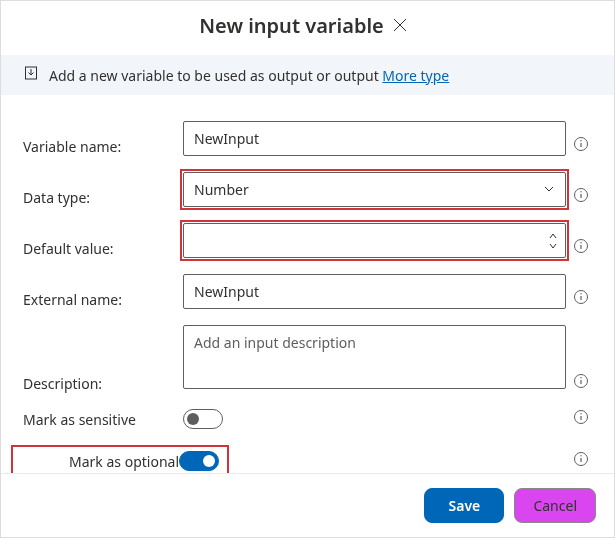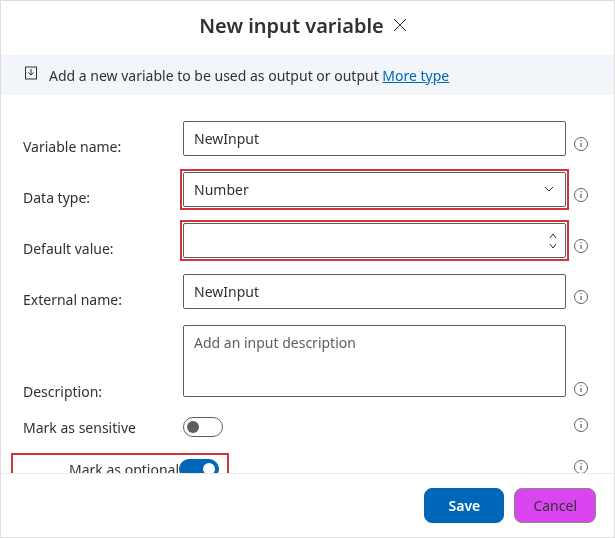--- a/index.html
+++ b/index.html
@@ -113,21 +113,21 @@
   .spinner-arrows > div {
     height: 10px;
     display: flex;
     align-items: center;
     justify-content: center;
     cursor: pointer;
     color: #323130;
   }
   .textarea-input {
     resize: none;
-    height: 72px;
+    height: 64px;
   }
   .textarea-input::placeholder { color: #605e5c; }
   .highlight-red {
     position: relative;
   }
   .highlight-red::after {
     content: "";
     position: absolute;
     left: -3px;
     right: -3px;

